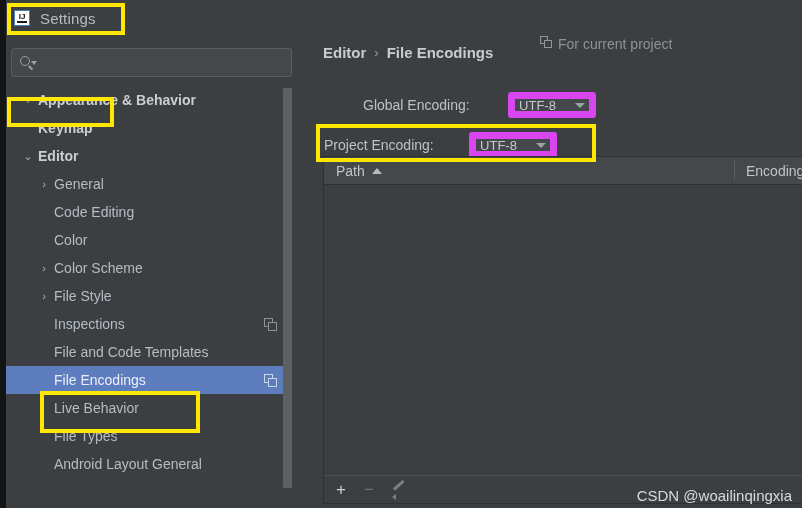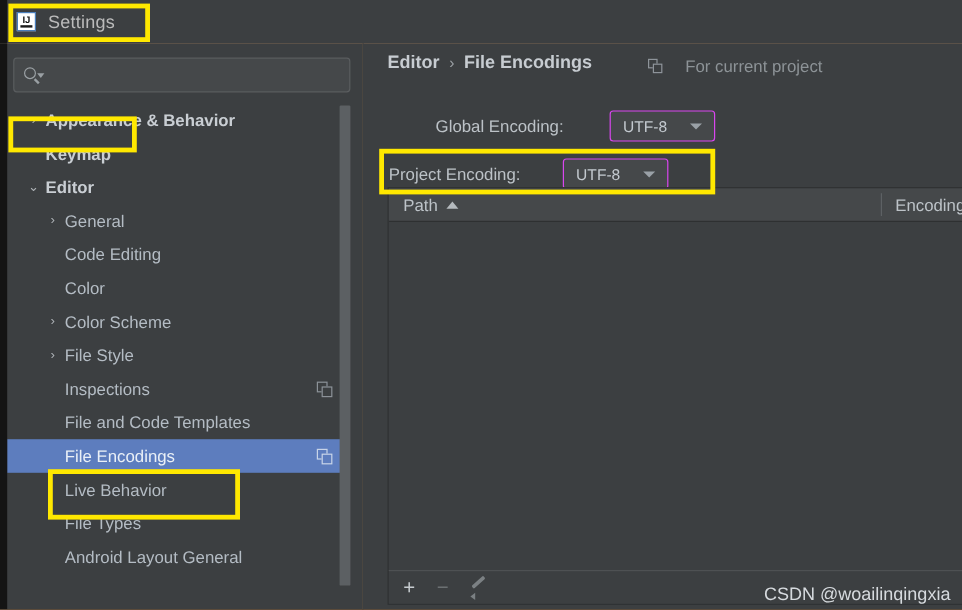--- a/index.html
+++ b/index.html
@@ -10,21 +10,21 @@
   }
   body {
     font-family: "Liberation Sans", sans-serif;
     -webkit-font-smoothing: antialiased;
   }
   #screen {
     position: relative;
     width: 802px;
     height: 508px;
     overflow: hidden;
-    background: #fdba74;
+    background: #c2410c;
   }
 
   
   #titlebar {
     position: absolute;
     left: 0; top: 0;
     width: 802px; height: 36px;
     background: #3c3f41;
   }
   #title-left-edge {
@@ -260,24 +260,23 @@
     font-size: 15px;
     font-weight: bold;
     color: #c7ccd1;
   }
   .crumb-sep {
     font-size: 13px;
     color: #9ba0a4;
   }
   #scope-note {
     position: absolute;
-    left: 238px; top: 11px;
-    display: flex;
-    align-items: center;
-    gap: 19px;
+    left: 238px; top: 0;
+    display: flex;
+    gap: 6px;
   }
   #scope-note .copy-icon2 {
     width: 12px; height: 12px;
     position: relative;
   }
   #scope-note .copy-icon2 .b {
     position: absolute;
     box-sizing: border-box;
     border: 1.3px solid #8e949a;
   }
@@ -296,21 +295,21 @@
   #global-row { left: 21px; top: 56px; margin-left: 40px; }
   #project-row { left: 22px; top: 96px; align-items: center; }
   .enc-label {
     font-size: 14px;
     color: #bcc2c7;
     width: 145px;
   }
   .combo {
     width: 88px; height: 26px;
     background: #45484a;
-    border: 1px solid #d946ef;
+    border: 7px solid #d946ef;
     border-radius: 3px;
     box-sizing: border-box;
     display: flex;
     align-items: center;
     justify-content: center;
     gap: 19px;
   }
   .combo .val {
     font-size: 13px;
     color: #c3c9cf;

